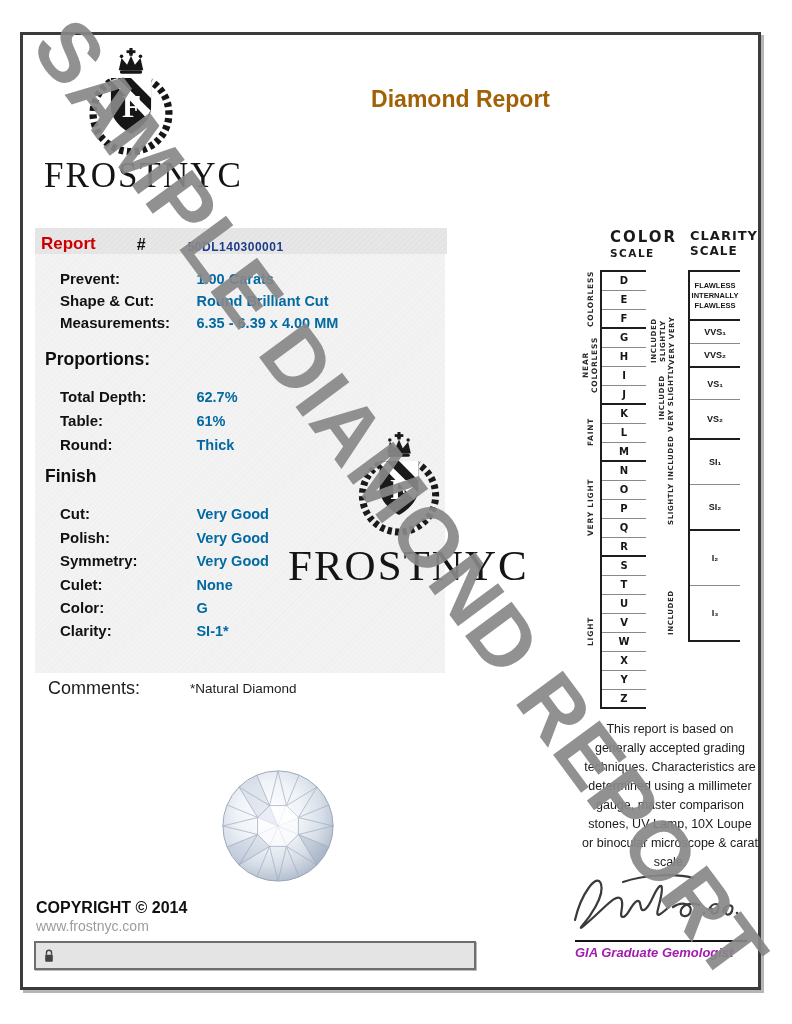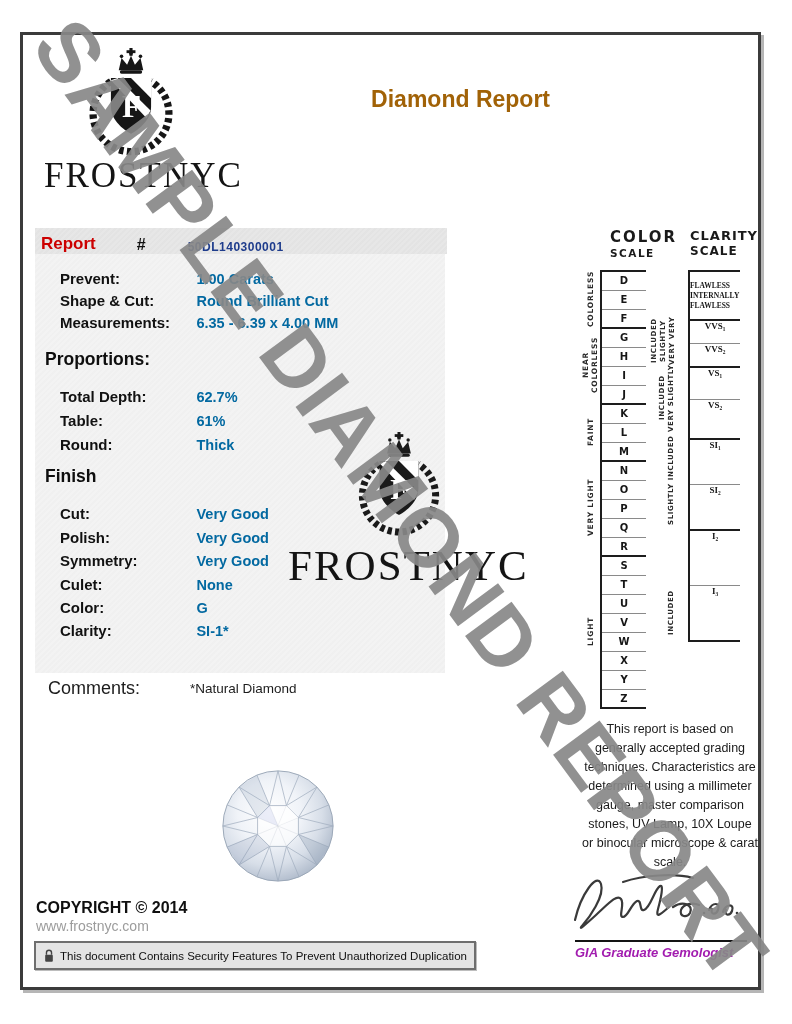--- a/index.html
+++ b/index.html
@@ -63,22 +63,22 @@
 
   .col-col{position:absolute;left:600px;top:270px;width:44px;
            border-left:2.5px solid #1d1d1d;border-top:2px solid #1d1d1d;}
   .col-cell{height:18px;border-bottom:1px solid #8a8a8a;text-align:center;
             font-size:10px;font-weight:bold;line-height:18px;color:#161616;
             font-family:"DejaVu Sans",sans-serif;}
   .col-cell.thick{border-bottom:2px solid #1d1d1d;height:17px;}
 
   .cla-col{position:absolute;left:688px;top:270px;width:50px;
            border-left:2.5px solid #1d1d1d;border-top:2px solid #1d1d1d;}
-  .cla-cell{border-bottom:1px solid #8a8a8a;display:flex;justify-content:center;
-            font-size:9px;font-weight:bold;color:#161616;font-family:Liberation Serif, serif;}
+  .cla-cell{border-bottom:1px solid #8a8a8a;display:flex;align-items:center;justify-content:center;
+            font-size:9px;font-weight:bold;color:#161616;font-family:Liberation Sans, sans-serif;}
   .cla-cell.thick{border-bottom:2px solid #1d1d1d;}
   .fl-block{flex-direction:column;justify-content:center;gap:1px;}
   .fl-block div{font-size:7.5px;font-weight:bold;line-height:9px;}
 
   .vgroup{position:absolute;display:flex;flex-direction:row-reverse;justify-content:center;gap:1px;}
   .vgroup span{writing-mode:vertical-rl;transform:rotate(180deg);height:100%;text-align:center;
                font-weight:bold;color:#2a2a2a;font-family:"DejaVu Sans",sans-serif;}
   .vg-color span{font-size:7.5px;letter-spacing:.8px;}
   .vg-cla span{font-size:7px;letter-spacing:.6px;}
 
@@ -235,21 +235,20 @@
   <polygon points="42.7,32.4 50,50 32.4,42.7" fill="rgba(90,110,200,0.12)"></polygon>
 </svg>
 
 <div class="copyright">COPYRIGHT © 2014</div>
 <div class="website">www.frostnyc.com</div>
 <div class="security">
   <svg width="12" height="14" viewBox="0 0 18 22">
     <path d="M5 9 V6 a4 4 0 0 1 8 0 V9" fill="none" stroke="#444" stroke-width="2.2"></path>
     <rect x="3" y="9" width="12" height="11" rx="1.5" fill="#444"></rect>
   </svg>
-  <span>This document Contains Security Features To Prevent Unauthorized Duplication</span>
 </div>
 
 <div class="scale-hd col-hd1">COLOR</div>
 <div class="scale-hd col-hd2">SCALE</div>
 <div class="col-col">
   <div class="col-cell">D</div>
   <div class="col-cell">E</div>
   <div class="col-cell thick">F</div>
   <div class="col-cell">G</div>
   <div class="col-cell">H</div>

